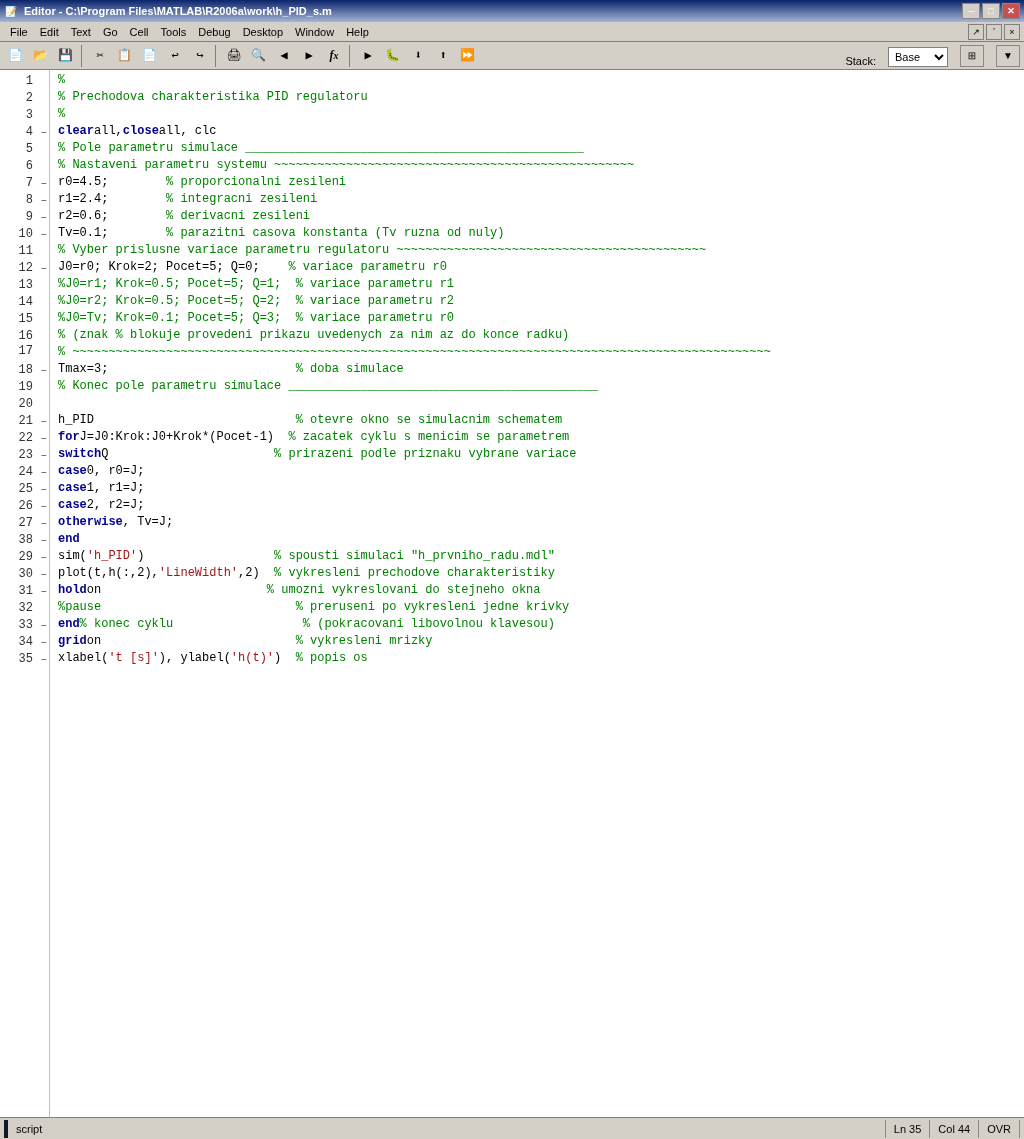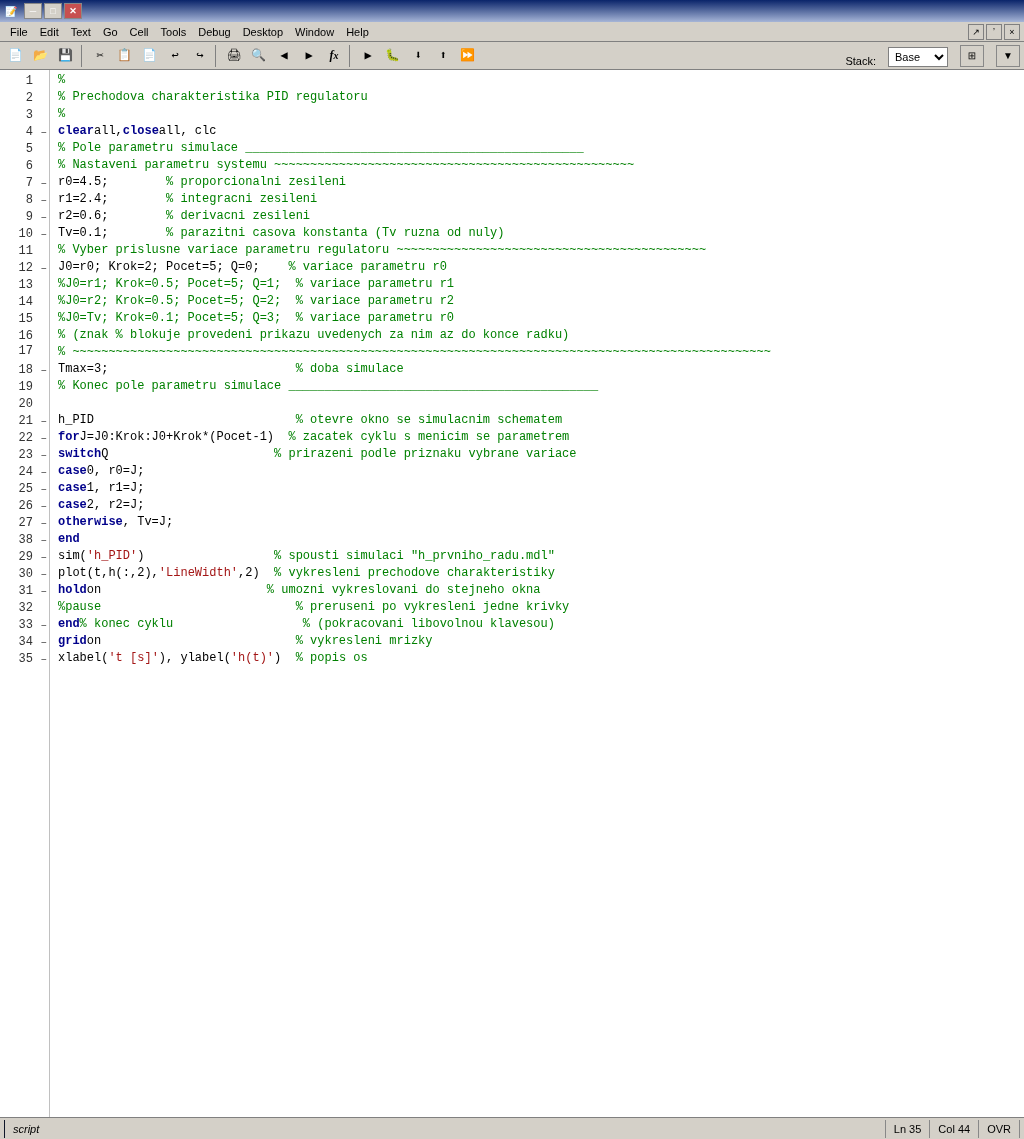--- a/index.html
+++ b/index.html
@@ -180,32 +180,32 @@
     }
     .status-segment {
       padding: 0 8px;
       height: 18px;
       display: flex;
       align-items: center;
       border-right: 1px solid #888;
     }
     .status-segment:first-child {
       flex: 1;
-      border-left: 1px solid #0f172a;
-      font-style: italic;
+      border-left: 4px solid #0f172a;
     }
     .status-segment.ovr {
       background: #d4d0c8;
     }
   </style>
 </head>
 <body>
 
 <div class="title-bar">
   <span class="title-bar-icon">📝</span>
+  <span class="title-bar-text">Editor - C:\Program Files\MATLAB\R2006a\work\h_PID_s.m</span>
   <div class="title-bar-buttons">
     <div class="title-btn">─</div>
     <div class="title-btn">□</div>
     <div class="title-btn close">✕</div>
   </div>
 </div>
 
 <div class="menu-bar">
   <span class="menu-item">File</span>
   <span class="menu-item">Edit</span>

